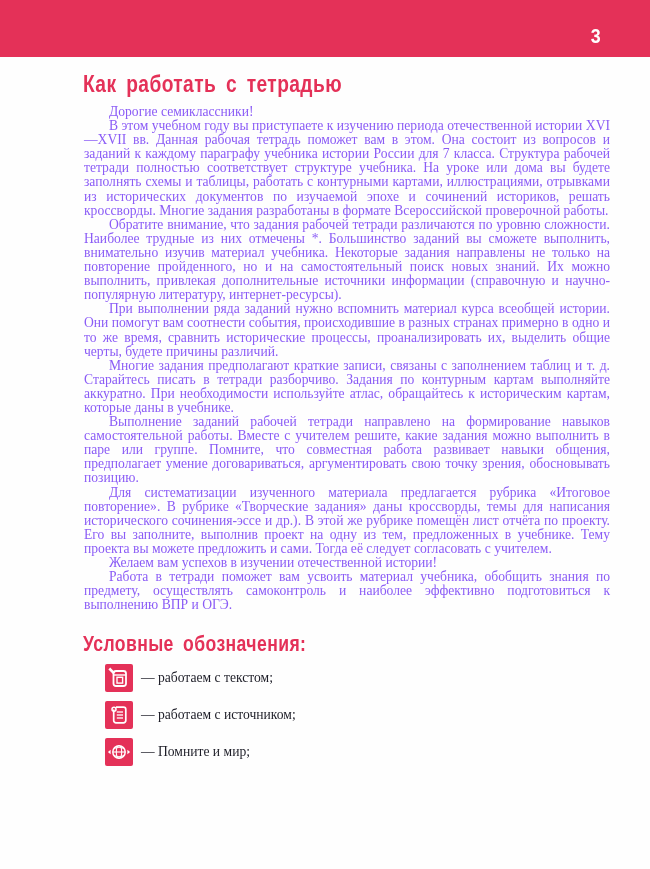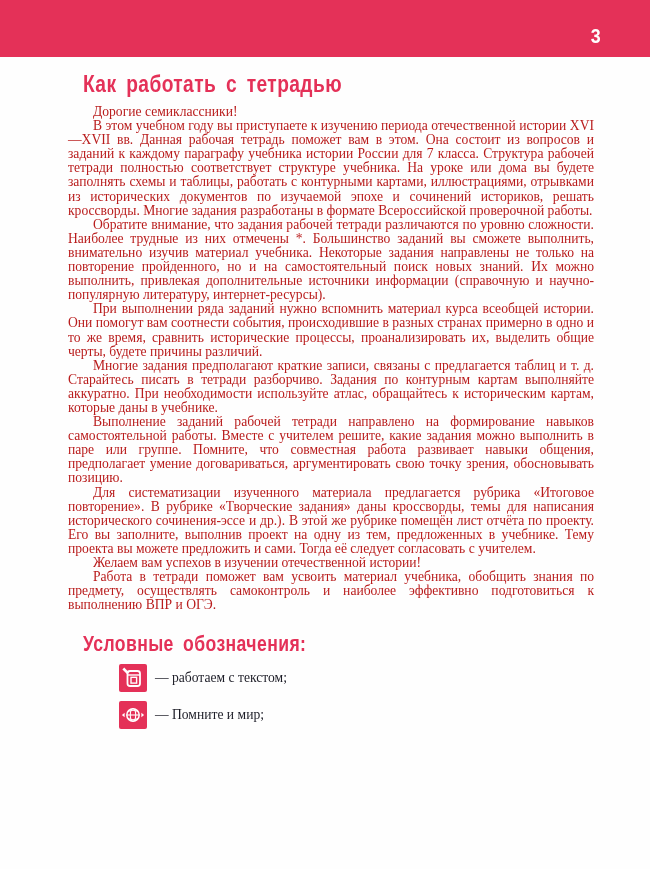--- a/index.html
+++ b/index.html
@@ -34,29 +34,29 @@
     display:inline-block;
     transform:scaleX(0.8);transform-origin:0 50%;
     word-spacing:5px;
     letter-spacing:0.5px;
   }
   .title{position:absolute;left:83px;top:70px;font-size:24px;line-height:27px;}
   .legend-heading{position:absolute;left:83px;top:631px;font-size:22px;line-height:25px;}
 
   
   .textblock{
-    position:absolute;left:68px;top:105px;width:526px;
+    position:absolute;left:84px;top:105px;width:526px;
     font-size:13.6px;line-height:14.1px;
-    color:#b91c1c;
+    color:#8b5cf6;
     text-align:justify;
   }
   .textblock p{margin:0;text-indent:25px;}
 
   
-  .legend{position:absolute;left:119px;top:664px;}
+  .legend{position:absolute;left:105px;top:664px;}
   .legend-row{display:flex;align-items:center;margin-bottom:9px;height:28px;}
   .legend-icon{
     width:28px;height:28px;flex:0 0 28px;
     background:#e43158;border-radius:2px;
     display:flex;align-items:center;justify-content:center;
   }
   .legend-icon svg{display:block;}
   .legend-label{
     margin-left:8px;
     font-size:13.6px;color:#1d1d27;white-space:nowrap;
@@ -71,21 +71,21 @@
     <span class="page-num">3</span>
   </div>
 
   <div class="title h-pink">Как работать с тетрадью</div>
 
   <div class="textblock">
     <p>Дорогие семиклассники!</p>
     <p>В этом учебном году вы приступаете к изучению периода отечественной истории XVI—XVII вв. Данная рабочая тетрадь поможет вам в этом. Она состоит из вопросов и заданий к каждому параграфу учебника истории России для 7 класса. Структура рабочей тетради полностью соответствует структуре учебника. На уроке или дома вы будете заполнять схемы и таблицы, работать с контурными картами, иллюстрациями, отрывками из исторических документов по изучаемой эпохе и сочинений историков, решать кроссворды. Многие задания разработаны в формате Всероссийской проверочной работы.</p>
     <p>Обратите внимание, что задания рабочей тетради различаются по уровню сложности. Наиболее трудные из них отмечены *. Большинство заданий вы сможете выполнить, внимательно изучив материал учебника. Некоторые задания направлены не только на повторение пройденного, но и на самостоятельный поиск новых знаний. Их можно выполнить, привлекая дополнительные источники информации (справочную и научно-популярную литературу, интернет-ресурсы).</p>
     <p>При выполнении ряда заданий нужно вспомнить материал курса всеобщей истории. Они помогут вам соотнести события, происходившие в разных странах примерно в одно и то же время, сравнить исторические процессы, проанализировать их, выделить общие черты, будете причины различий.</p>
-    <p>Многие задания предполагают краткие записи, связаны с предлагается таблиц и т. д. Старайтесь писать в тетради разборчиво. Задания по контурным картам выполняйте аккуратно. При необходимости используйте атлас, обращайтесь к историческим картам, которые даны в учебнике.</p>
+    <p>Многие задания предполагают краткие записи, связаны с заполнением таблиц и т. д. Старайтесь писать в тетради разборчиво. Задания по контурным картам выполняйте аккуратно. При необходимости используйте атлас, обращайтесь к историческим картам, которые даны в учебнике.</p>
     <p>Выполнение заданий рабочей тетради направлено на формирование навыков самостоятельной работы. Вместе с учителем решите, какие задания можно выполнить в паре или группе. Помните, что совместная работа развивает навыки общения, предполагает умение договариваться, аргументировать свою точку зрения, обосновывать позицию.</p>
     <p>Для систематизации изученного материала предлагается рубрика «Итоговое повторение». В рубрике «Творческие задания» даны кроссворды, темы для написания исторического сочинения-эссе и др.). В этой же рубрике помещён лист отчёта по проекту. Его вы заполните, выполнив проект на одну из тем, предложенных в учебнике. Тему проекта вы можете предложить и сами. Тогда её следует согласовать с учителем.</p>
     <p>Желаем вам успехов в изучении отечественной истории!</p>
     <p>Работа в тетради поможет вам усвоить материал учебника, обобщить знания по предмету, осуществлять самоконтроль и наиболее эффективно подготовиться к выполнению ВПР и ОГЭ.</p>
   </div>
 
   <div class="legend-heading h-pink">Условные обозначения:</div>
 
   <div class="legend">
 
@@ -94,20 +94,32 @@
         <svg width="24" height="24" viewBox="0 0 24 24">
           <rect x="6.5" y="5" width="12.5" height="15" rx="2.5" fill="none" stroke="#ffffff" stroke-width="1.8"></rect>
           <line x1="6.5" y1="9" x2="19" y2="9" stroke="#ffffff" stroke-width="1.4"></line>
           <rect x="10" y="11.3" width="5.6" height="5.8" fill="none" stroke="#ffffff" stroke-width="1.4"></rect>
           <path d="M3.2 1.6 L8 6.4 L6.2 8.2 L1.4 3.4 Z" fill="#ffffff"></path>
         </svg>
       </span>
       <span class="legend-label">— работаем с текстом;</span>
     </div>
 
+    <div class="legend-row">
+      <span class="legend-icon">
+        <svg width="24" height="24" viewBox="0 0 24 24">
+          <path d="M9 4.2 h7.5 a2.3 2.3 0 0 1 2.3 2.3 v11 a2.3 2.3 0 0 1 -2.3 2.3 h-7.5 a2.3 2.3 0 0 1 -2.3 -2.3 v-11" fill="none" stroke="#ffffff" stroke-width="1.7"></path>
+          <circle cx="7" cy="6.3" r="2" fill="none" stroke="#ffffff" stroke-width="1.5"></circle>
+          <line x1="9.8" y1="9" x2="16" y2="9" stroke="#ffffff" stroke-width="1.3"></line>
+          <line x1="9.8" y1="12" x2="16" y2="12" stroke="#ffffff" stroke-width="1.3"></line>
+          <line x1="9.8" y1="15" x2="16" y2="15" stroke="#ffffff" stroke-width="1.3"></line>
+        </svg>
+      </span>
+      <span class="legend-label">— работаем с источником;</span>
+    </div>
 
     <div class="legend-row">
       <span class="legend-icon">
         <svg width="24" height="24" viewBox="0 0 24 24">
           <circle cx="12" cy="12" r="6.2" fill="none" stroke="#ffffff" stroke-width="1.5"></circle>
           <ellipse cx="12" cy="12" rx="2.7" ry="6.2" fill="none" stroke="#ffffff" stroke-width="1.1"></ellipse>
           <line x1="5.8" y1="12" x2="18.2" y2="12" stroke="#ffffff" stroke-width="1.1"></line>
           <path d="M7 8.4 q5 -2.3 10 0" fill="none" stroke="#ffffff" stroke-width="1"></path>
           <path d="M7 15.6 q5 2.3 10 0" fill="none" stroke="#ffffff" stroke-width="1"></path>
           <path d="M3.6 9.7 L0.9 12 L3.6 14.3 Z" fill="#ffffff"></path>

